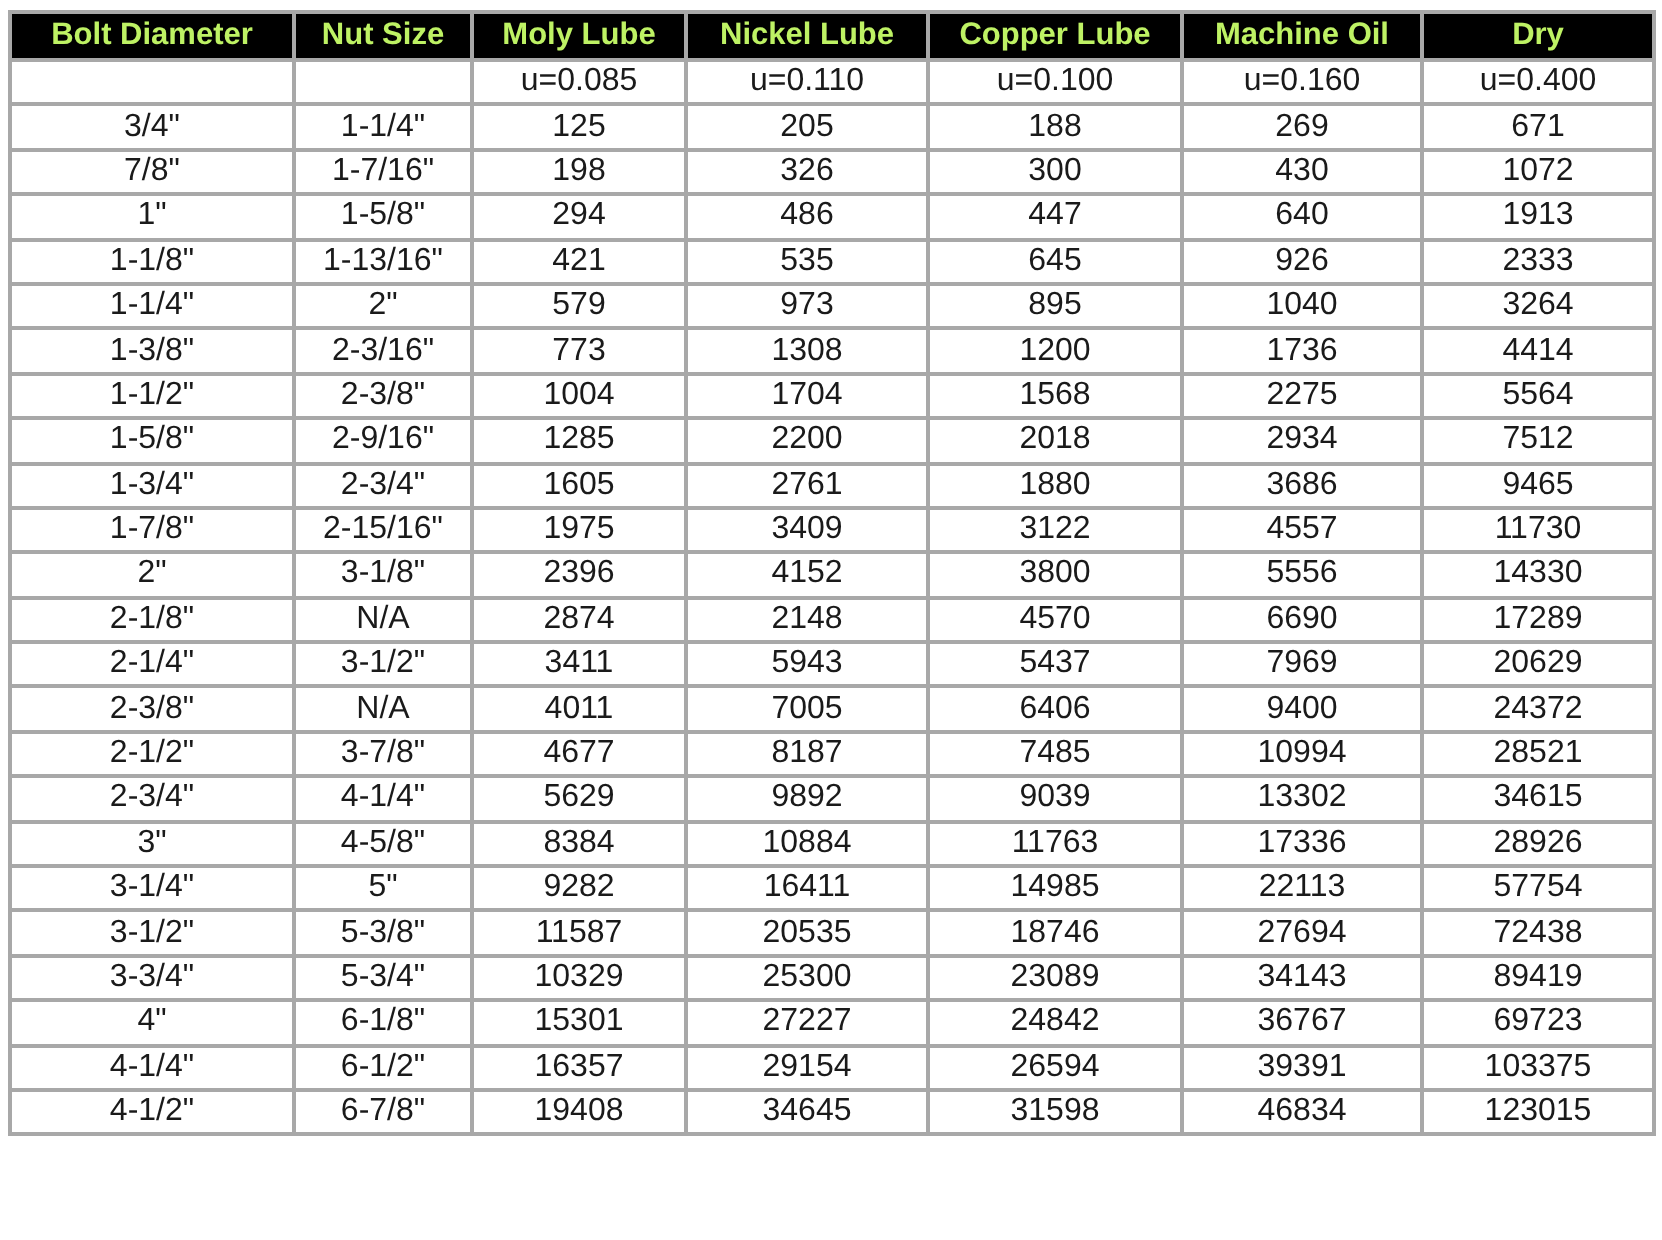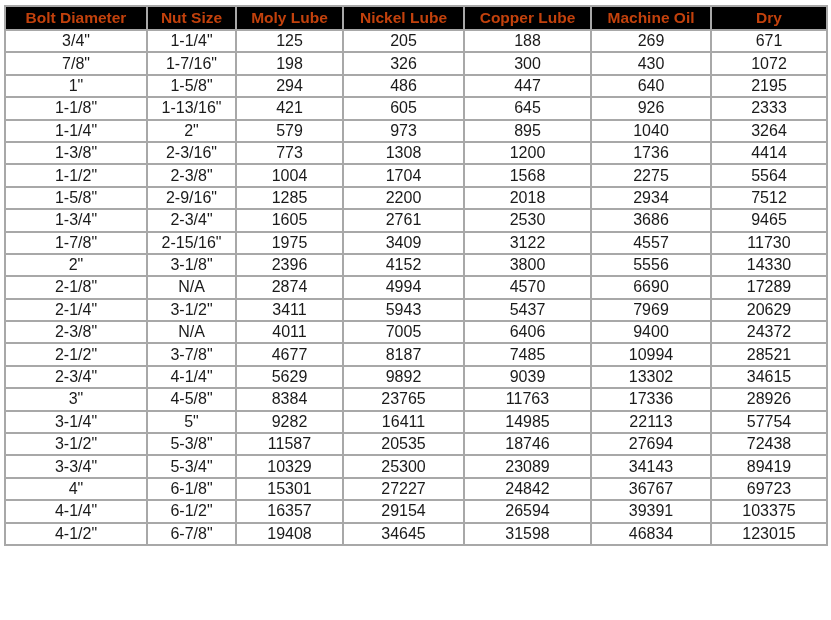--- a/index.html
+++ b/index.html
@@ -26,21 +26,21 @@
       border: 2px solid #a8a8a8;
       text-align: center;
       padding: 0;
       height: 20.4px;
       line-height: 20px;
       white-space: nowrap;
       overflow: hidden;
     }
     th {
       background: #000000;
-      color: #c2410c;
+      color: #bef264;
       font-weight: bold;
       font-size: 15.5px;
       height: 22px;
       border-color: #a8a8a8;
       margin-left: 12px;
     }
     col.c0 { width: 142px; }
     col.c1 { width: 89px; }
     col.c2 { width: 107px; }
     col.c3 { width: 121px; }
@@ -67,20 +67,29 @@
         <th>Bolt Diameter</th>
         <th>Nut Size</th>
         <th>Moly Lube</th>
         <th>Nickel Lube</th>
         <th>Copper Lube</th>
         <th>Machine Oil</th>
         <th>Dry</th>
       </tr>
     </thead>
     <tbody id="tbody">
+      <tr>
+        <td></td>
+        <td></td>
+        <td>u=0.085</td>
+        <td>u=0.110</td>
+        <td>u=0.100</td>
+        <td>u=0.160</td>
+        <td>u=0.400</td>
+      </tr>
     <tr>
           <td>3/4"</td>
           <td>1-1/4"</td>
           <td>125</td>
           <td>205</td>
           <td>188</td>
           <td>269</td>
           <td>671</td>
         </tr>
         <tr>
@@ -92,27 +101,27 @@
           <td>430</td>
           <td>1072</td>
         </tr>
         <tr>
           <td>1"</td>
           <td>1-5/8"</td>
           <td>294</td>
           <td>486</td>
           <td>447</td>
           <td>640</td>
-          <td>2195</td>
+          <td>1913</td>
         </tr>
         <tr>
           <td>1-1/8"</td>
           <td>1-13/16"</td>
           <td>421</td>
-          <td>605</td>
+          <td>535</td>
           <td>645</td>
           <td>926</td>
           <td>2333</td>
         </tr>
         <tr>
           <td>1-1/4"</td>
           <td>2"</td>
           <td>579</td>
           <td>973</td>
           <td>895</td>
@@ -144,21 +153,21 @@
           <td>2200</td>
           <td>2018</td>
           <td>2934</td>
           <td>7512</td>
         </tr>
         <tr>
           <td>1-3/4"</td>
           <td>2-3/4"</td>
           <td>1605</td>
           <td>2761</td>
-          <td>2530</td>
+          <td>1880</td>
           <td>3686</td>
           <td>9465</td>
         </tr>
         <tr>
           <td>1-7/8"</td>
           <td>2-15/16"</td>
           <td>1975</td>
           <td>3409</td>
           <td>3122</td>
           <td>4557</td>
@@ -170,21 +179,21 @@
           <td>2396</td>
           <td>4152</td>
           <td>3800</td>
           <td>5556</td>
           <td>14330</td>
         </tr>
         <tr>
           <td>2-1/8"</td>
           <td>N/A</td>
           <td>2874</td>
-          <td>4994</td>
+          <td>2148</td>
           <td>4570</td>
           <td>6690</td>
           <td>17289</td>
         </tr>
         <tr>
           <td>2-1/4"</td>
           <td>3-1/2"</td>
           <td>3411</td>
           <td>5943</td>
           <td>5437</td>
@@ -215,21 +224,21 @@
           <td>5629</td>
           <td>9892</td>
           <td>9039</td>
           <td>13302</td>
           <td>34615</td>
         </tr>
         <tr>
           <td>3"</td>
           <td>4-5/8"</td>
           <td>8384</td>
-          <td>23765</td>
+          <td>10884</td>
           <td>11763</td>
           <td>17336</td>
           <td>28926</td>
         </tr>
         <tr>
           <td>3-1/4"</td>
           <td>5"</td>
           <td>9282</td>
           <td>16411</td>
           <td>14985</td>

